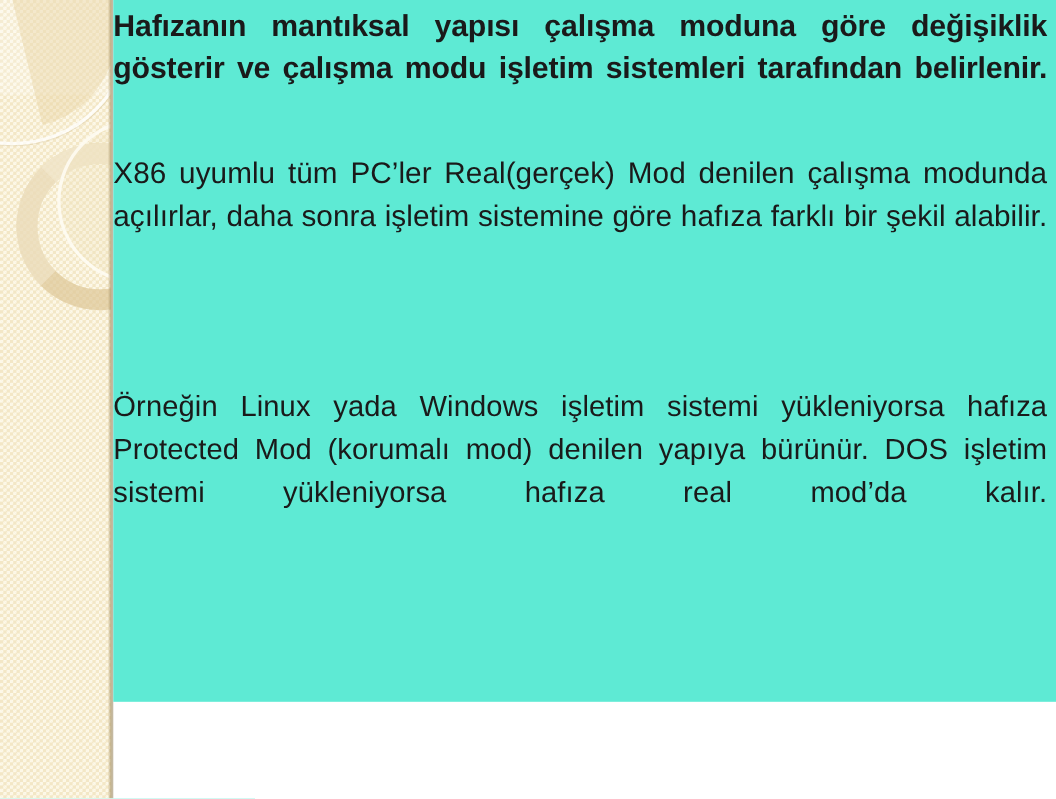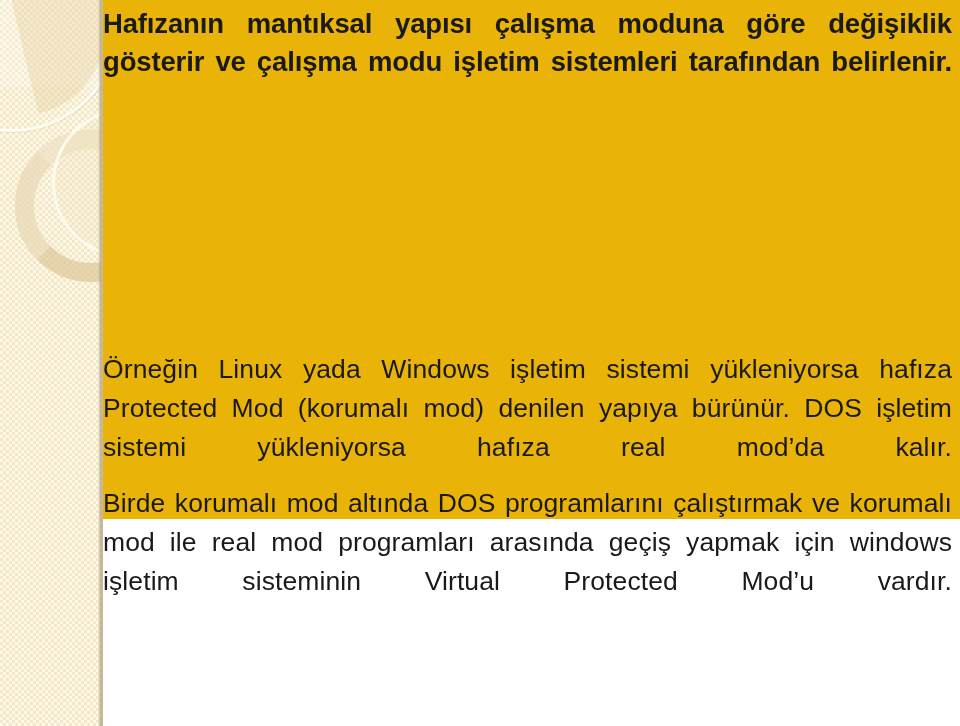--- a/index.html
+++ b/index.html
@@ -122,22 +122,22 @@
     border-left-color: rgba(255,252,240,0.30);
     box-sizing: border-box;
   }
 
   
   #content {
     position: absolute;
     left: 103px;
     top: 0;
     width: 857px;
-    height: 519px;
-    background: #eab308;
+    height: 638px;
+    background: #5eead4;
   }
 
   .para {
     position: absolute;
     left: 0;
     width: 849px;
     text-align: justify;
     text-justify: inter-word;
     color: #1a1a1a;
     font-family: "Liberation Sans", sans-serif;
@@ -195,19 +195,19 @@
     <div id="ring-thick"></div>
     <div id="ring-thick-highlight"></div>
     <div id="ring-outline-mid"></div>
   </div>
   <div id="side-band-edge"></div>
 
   <div id="content">
 
     <div class="para last-line-left" id="para-1">Hafızanın mantıksal yapısı çalışma moduna göre değişiklik gösterir ve çalışma modu işletim sistemleri tarafından belirlenir.</div>
 
+    <div class="para last-line-left" id="para-2">X86 uyumlu tüm PC’ler Real(gerçek) Mod denilen çalışma modunda açılırlar, daha sonra işletim sistemine göre hafıza farklı bir şekil alabilir.</div>
 
     <div class="para last-line-left" id="para-3">Örneğin Linux yada Windows işletim sistemi yükleniyorsa hafıza Protected Mod (korumalı mod) denilen yapıya bürünür. DOS işletim sistemi yükleniyorsa hafıza real mod’da kalır.</div>
 
-    <div class="para last-line-left" id="para-4">Birde korumalı mod altında DOS programlarını çalıştırmak ve korumalı mod ile real mod programları arasında geçiş yapmak için windows işletim sisteminin Virtual Protected Mod’u vardır.</div>
 
   </div>
 </div>
 
 </body></html>

